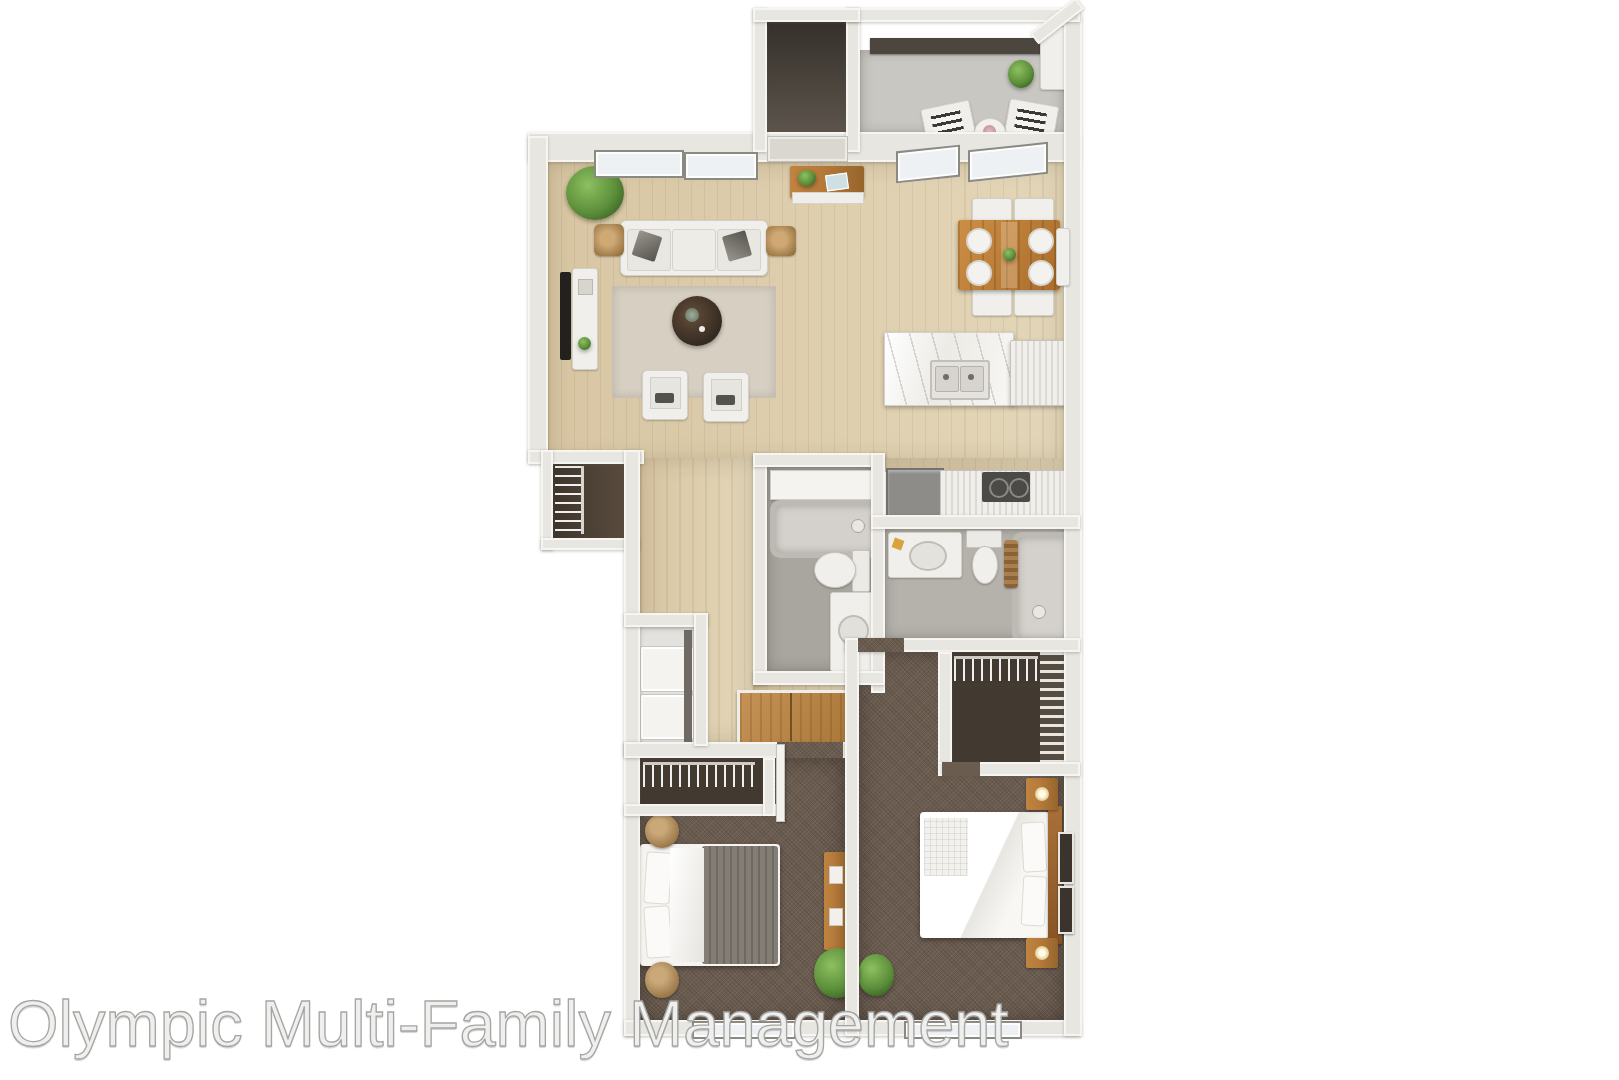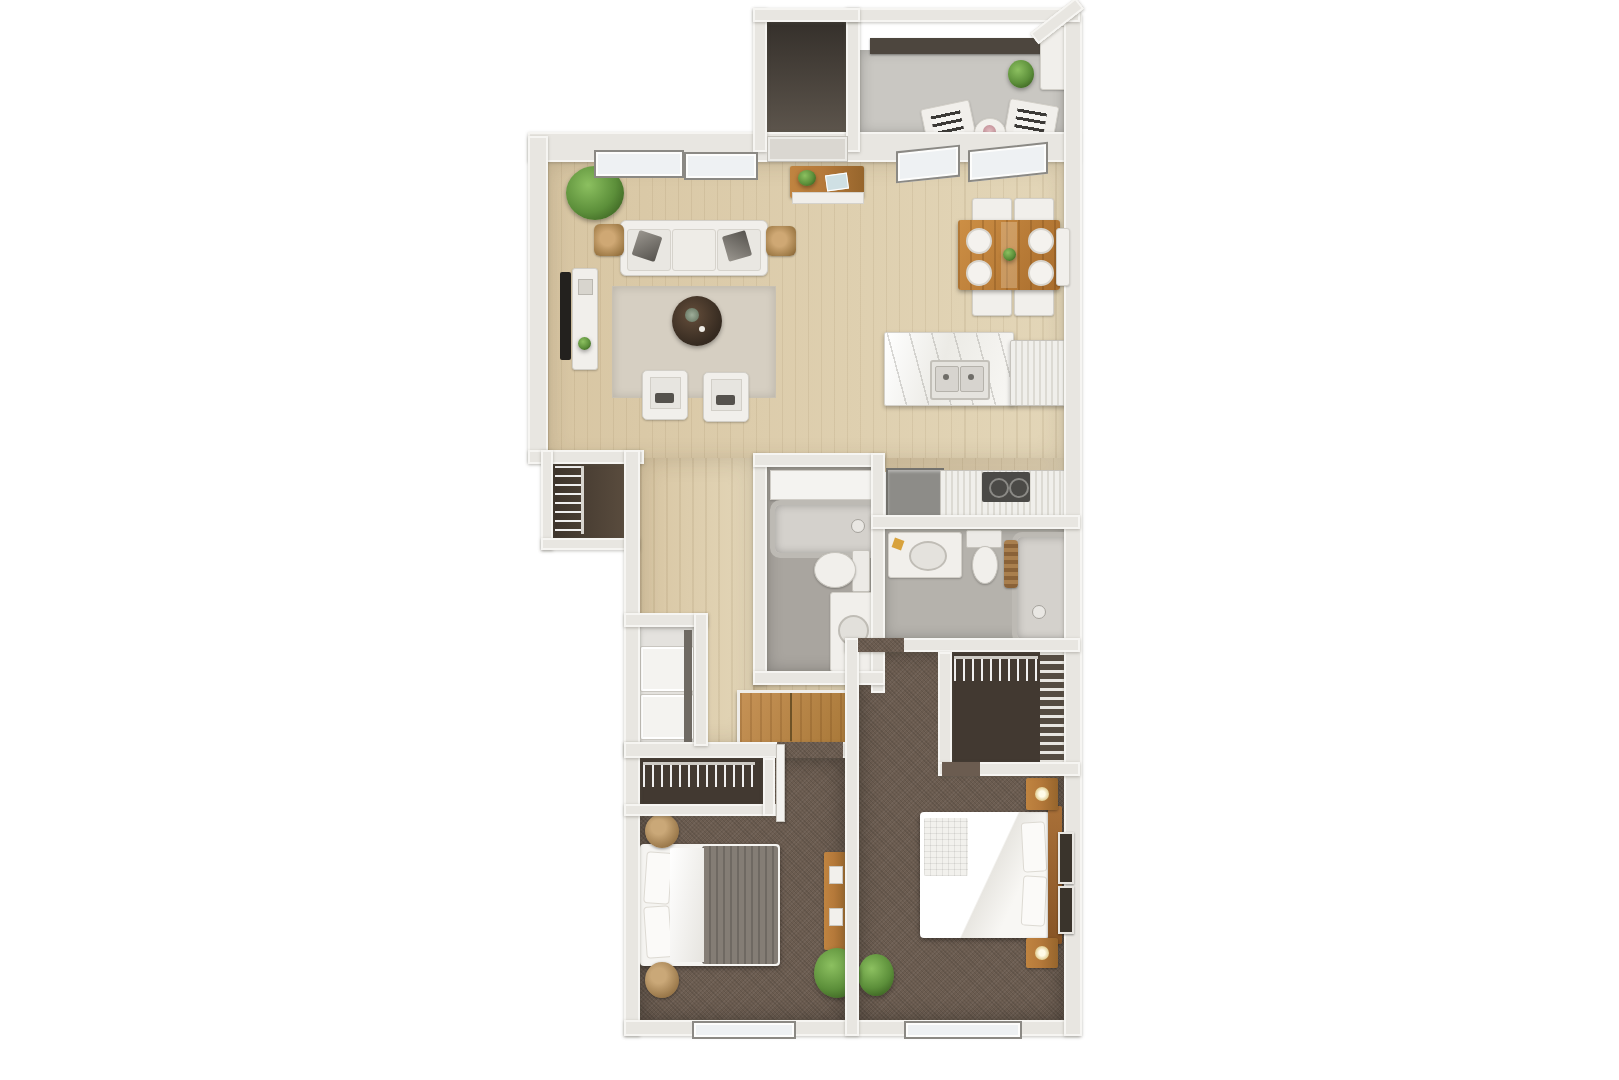--- a/index.html
+++ b/index.html
@@ -232,13 +232,14 @@
     <div class="abs window" style="left:896px;top:148px;width:60px;height:28px;transform:skewY(-6deg);"></div>
     <div class="abs window" style="left:968px;top:146px;width:76px;height:28px;transform:skewY(-6deg);"></div>
     <div class="abs" style="left:767px;top:136px;width:79px;height:24px;background:#dad7d1;border:1px solid #c2bfb8;box-shadow:inset 0 0 0 2px #ecebe7;"></div>
     <div class="abs white-furn" style="left:1056px;top:228px;width:12px;height:56px;"></div>
     <div class="abs" style="left:1058px;top:832px;width:12px;height:48px;background:#3a342c;border:2px solid #e8e6e1;box-shadow:0 1px 2px rgba(0,0,0,.4);"></div>
     <div class="abs" style="left:1058px;top:886px;width:12px;height:44px;background:#3a342c;border:2px solid #e8e6e1;box-shadow:0 1px 2px rgba(0,0,0,.4);"></div>
     <div class="abs window" style="left:692px;top:1021px;width:100px;height:14px;"></div>
     <div class="abs window" style="left:904px;top:1021px;width:114px;height:14px;"></div>
   </div>
 
+  <div class="watermark">Olympic Multi-Family Management</div>
 </div>
 
 </body></html>

